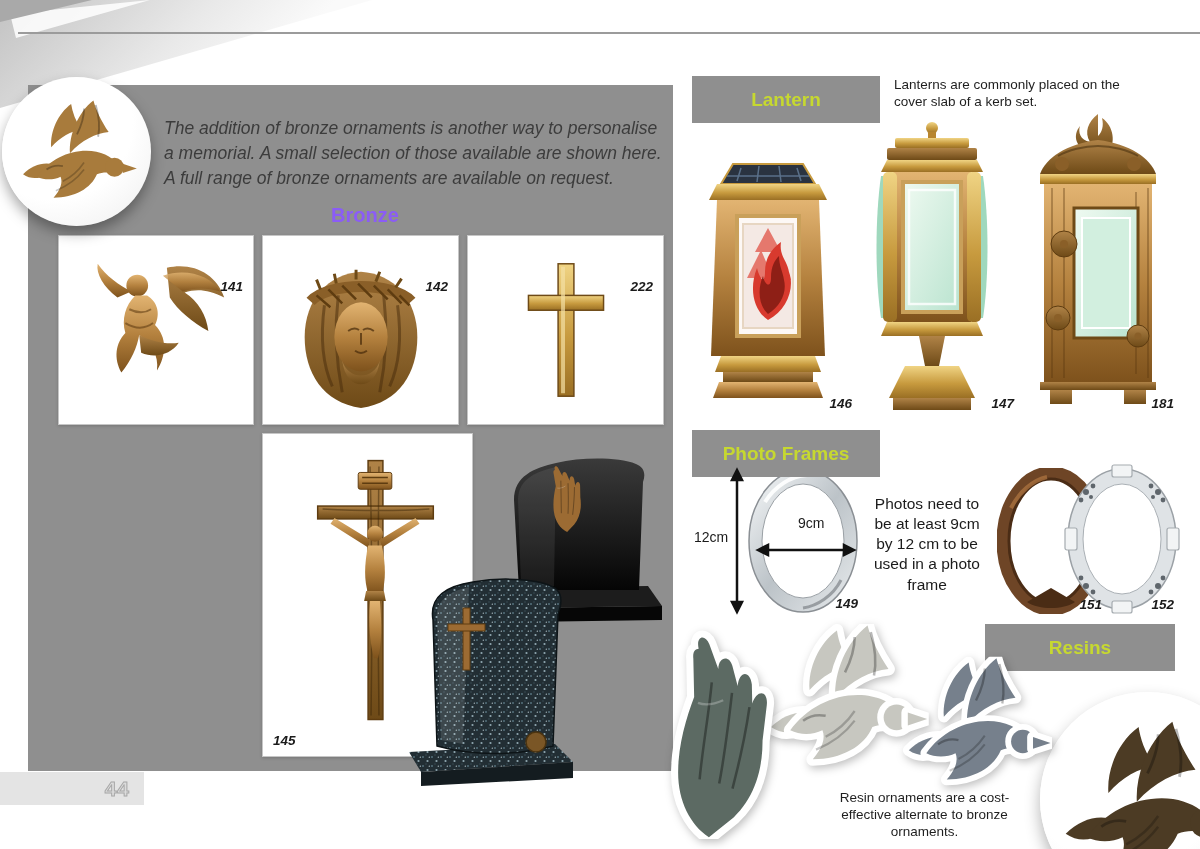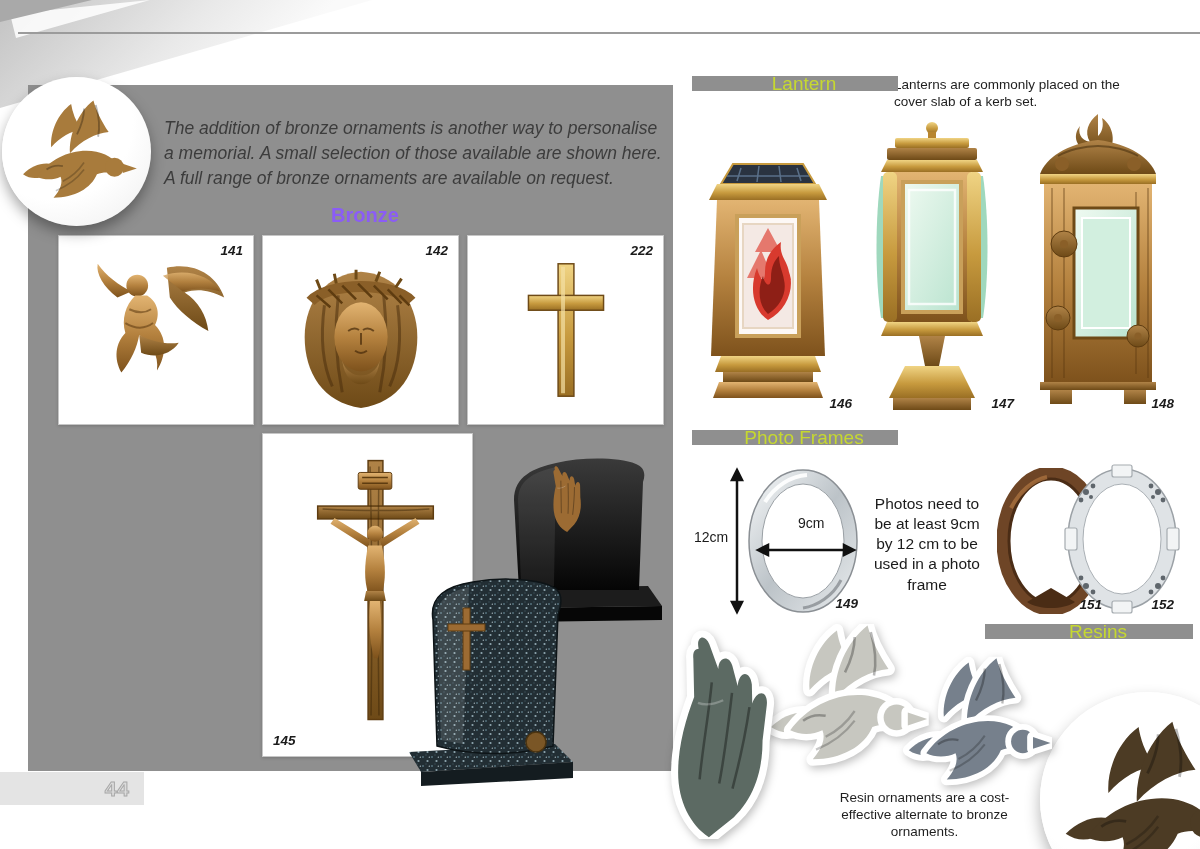--- a/index.html
+++ b/index.html
@@ -21,37 +21,37 @@
   .badge-circle{position:absolute;left:2px;top:77px;width:149px;height:149px;border-radius:50%;
       background:radial-gradient(circle at 35% 30%,#ffffff 55%,#ededed 100%);
       box-shadow:0 7px 14px rgba(0,0,0,.35);z-index:5;display:flex;align-items:center;justify-content:center;}
   .intro-text{position:absolute;left:164px;top:116px;width:505px;font-size:17.5px;line-height:1.42;
       font-style:italic;color:#3c3c3c;z-index:2;}
   .bronze-title{position:absolute;left:215px;top:204px;width:300px;text-align:center;
       font-size:20px;font-weight:bold;color:#8b5cf6;z-index:2;}
   
   .card{position:absolute;background:#fff;border:1px solid #c6c6c6;box-shadow:0 1px 3px rgba(0,0,0,.18);
       z-index:2;display:flex;align-items:center;justify-content:center;overflow:hidden;}
-  .card .num{position:absolute;font-size:13.5px;font-weight:bold;font-style:italic;color:#1b1b1b;}
+  .card .num{position:absolute;font-size:13.5px;font-weight:bold;font-style:italic;color:#1b1b1b;margin-top:36px;}
   .num-tr{top:7px;right:10px;} .num-bl{bottom:8px;left:10px;}
   .c141{left:58px;top:235px;width:194px;height:188px;}
   .c142{left:262px;top:235px;width:195px;height:188px;}
   .c143{left:467px;top:235px;width:195px;height:188px;}
   .c144{left:58px;top:433px;width:194px;height:322px;}
   .c145{left:262px;top:433px;width:195px;height:322px;padding-left:14px;}
   
   .hs-black{position:absolute;left:490px;top:438px;width:175px;height:218px;z-index:4;}
   .hs-blue{position:absolute;left:403px;top:556px;width:185px;height:240px;z-index:4;}
   
   .pagenum-bar{position:absolute;left:0;top:772px;width:144px;height:33px;background:#e4e4e4;
       display:flex;align-items:center;justify-content:flex-end;padding-right:14px;box-sizing:border-box;}
   .pagenum{font-size:21px;font-weight:bold;color:#dcdcdc;-webkit-text-stroke:1px #a8a8a8;letter-spacing:1px;}
   
-  .bar{position:absolute;height:15px;background:#8f8f8f;display:flex;align-items:center;justify-content:center;
-      font-size:19px;font-weight:normal;color:#c6d830;z-index:2;padding-left:18px;}
+  .bar{position:absolute;height:47px;background:#8f8f8f;display:flex;align-items:center;justify-content:center;
+      font-size:19px;font-weight:bold;color:#c6d830;z-index:2;}
   .bar-lantern{left:692px;top:76px;width:188px;}
   .bar-photo{left:692px;top:430px;width:188px;}
   .bar-resins{left:985px;top:624px;width:190px;}
   .caption{position:absolute;font-size:13.5px;line-height:1.25;color:#1f1f1f;}
   .cap-lantern{left:894px;top:77px;width:238px;}
   .cap-resin{left:822px;top:790px;width:205px;text-align:center;}
   .pf-note{position:absolute;left:870px;top:494px;width:114px;text-align:center;
       font-size:15.5px;line-height:1.3;color:#1b1b1b;}
   .dim-label{position:absolute;font-size:14px;color:#1b1b1b;}
   .lab-12{left:694px;top:529px;} .lab-9{left:798px;top:515px;}
@@ -293,21 +293,21 @@
         <circle cx="40" cy="206" r="4"></circle>
         <circle cx="120" cy="224" r="3.5"></circle>
     </g>
     <rect x="22" y="270" width="116" height="8" fill="url(#bronze2)"></rect>
     <rect x="32" y="278" width="22" height="14" fill="url(#bronze2)"></rect>
     <rect x="106" y="278" width="22" height="14" fill="url(#bronze2)"></rect>
   </svg>
 
   <span class="fnum n146">146</span>
   <span class="fnum n147">147</span>
-  <span class="fnum n148">148</span>
+  <span class="fnum n148">181</span>
 
   <div class="bar bar-photo">
     <span>Photo Frames</span>
   </div>
 
   <svg class="pf149" viewBox="0 0 112 146">
     <ellipse cx="56" cy="73" rx="54" ry="71" fill="url(#silverG)" stroke="#8a8f94" stroke-width="1.5"></ellipse>
     <ellipse cx="56" cy="73" rx="41" ry="57" fill="#ffffff" stroke="#9aa0a5" stroke-width="1"></ellipse>
     <path d="M18,34 C28,18 44,8 60,7" fill="none" stroke="#ffffff" stroke-width="4" opacity=".9"></path>
     <path d="M94,112 C86,128 70,138 56,140" fill="none" stroke="#70757a" stroke-width="3" opacity=".6"></path>

